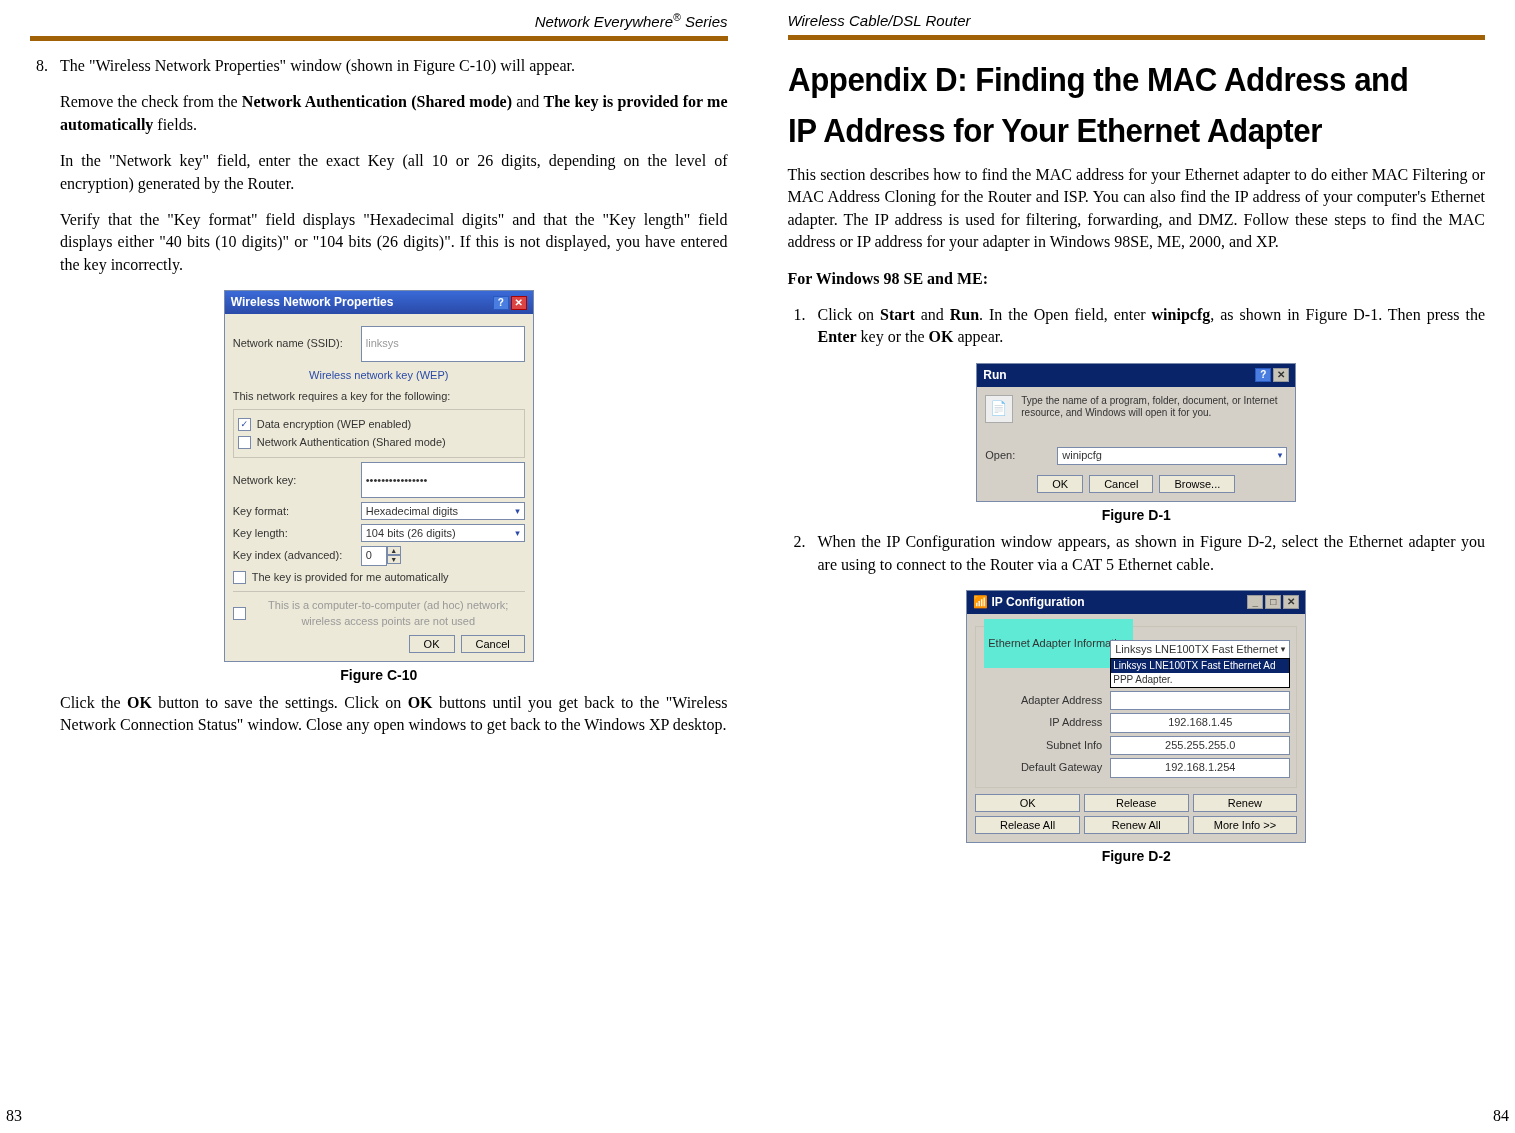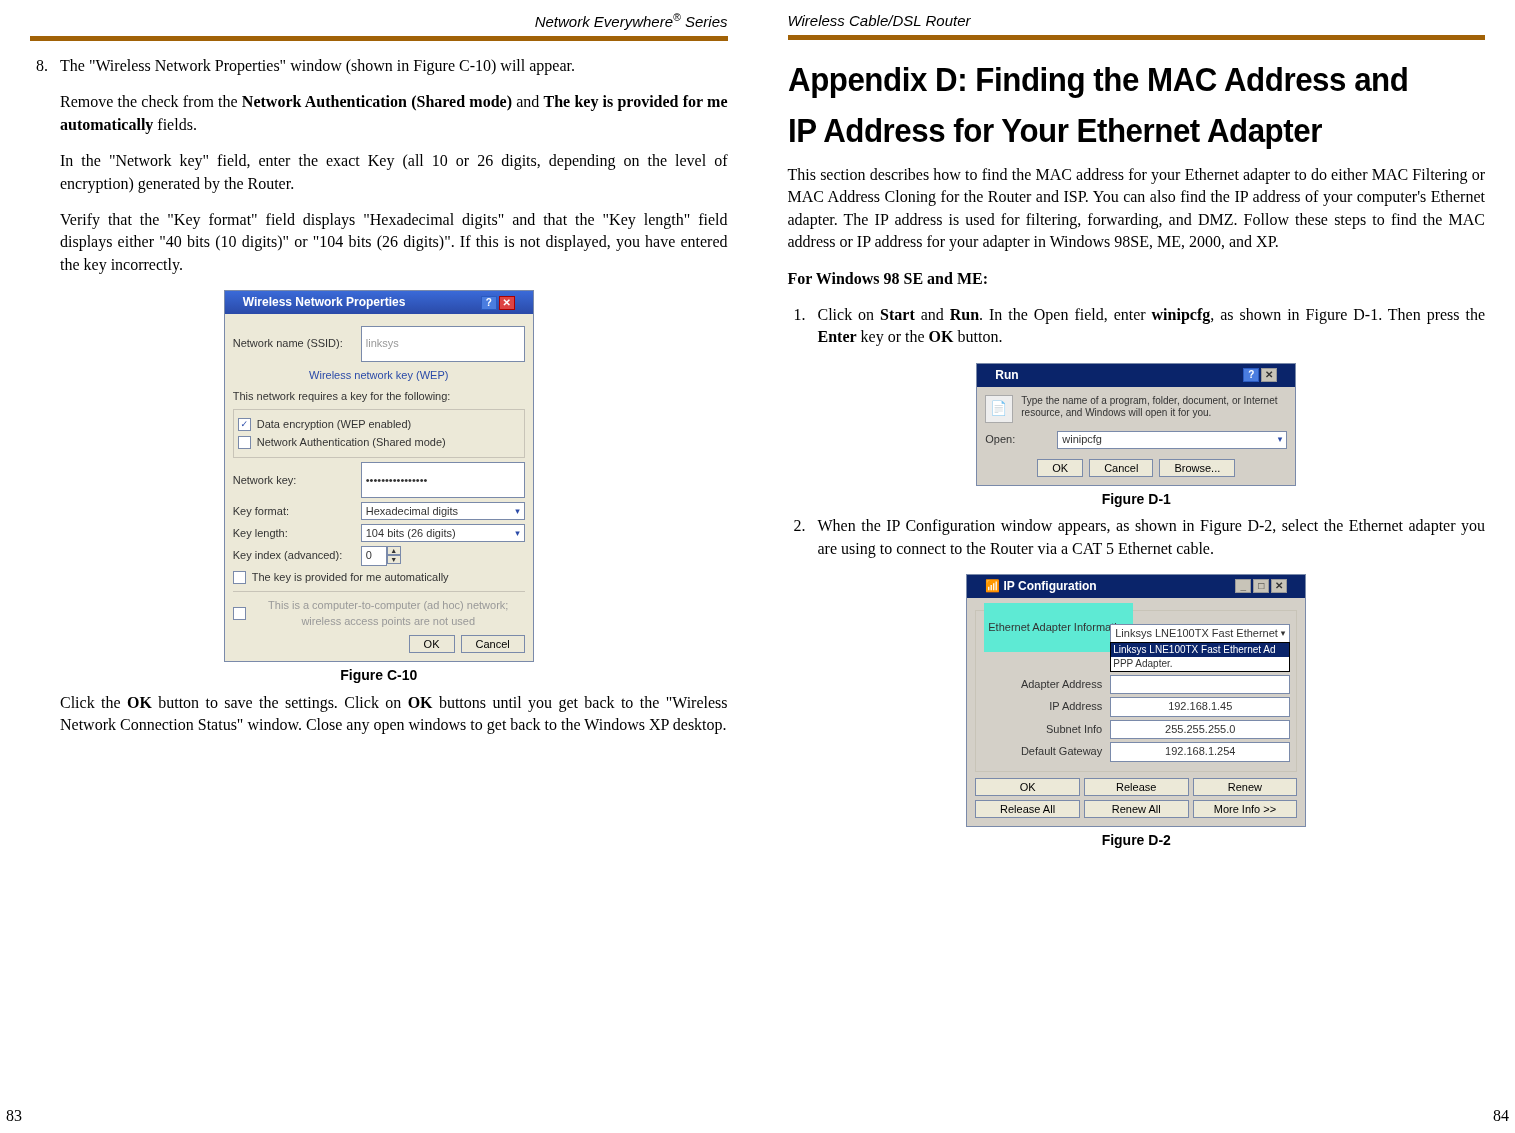--- a/index.html
+++ b/index.html
@@ -75,21 +75,21 @@
       border: 1px solid #7a8aaa;
       background: #ece9d8;
       font-family: "Tahoma", Arial, sans-serif;
       font-size: 11px;
       color: #333;
     }
     .dlg-titlebar {
       background: linear-gradient(#3a6ad8, #2a4aa8);
       color: #fff;
       font-weight: bold;
-      padding: 3px 18px;
+      padding: 3px 6px;
       display: flex;
       justify-content: space-between;
       align-items: center;
       font-size: 12px;
     }
     .dlg-titlebar .wbtns { display: flex; gap: 2px; }
     .wbtn {
       width: 16px; height: 14px;
       background: #d44; color: #fff;
       display: flex; align-items: center; justify-content: center;
@@ -298,39 +298,39 @@
   <div class="content">
     <div class="appendix-title">Appendix D: Finding the MAC Address and IP Address for Your Ethernet Adapter</div>
 
     <div class="para">This section describes how to find the MAC address for your Ethernet adapter to do either MAC Filtering or MAC Address Cloning for the Router and ISP. You can also find the IP address of your computer's Ethernet adapter.  The IP address is used for filtering, forwarding, and DMZ.  Follow these steps to find the MAC address or IP address for your adapter in Windows 98SE, ME, 2000, and XP.</div>
 
     <div class="para bold-run" style="text-align:left;">For Windows 98 SE and ME:</div>
 
     <div class="step-num-row">
       <div class="step-num">1.</div>
       <div class="step-body">
-        <span>Click on </span><span class="bold-run">Start</span><span> and </span><span class="bold-run">Run</span><span>. In the Open field, enter </span><span class="bold-run">winipcfg</span><span>, as shown in Figure D-1. Then press the </span><span class="bold-run">Enter</span><span> key or the </span><span class="bold-run">OK</span><span> button.</span>
+        <span>Click on </span><span class="bold-run">Start</span><span> and </span><span class="bold-run">Run</span><span>. In the Open field, enter </span><span class="bold-run">winipcfg</span><span>, as shown in Figure D-1. Then press the </span><span class="bold-run">Enter</span><span> key or the </span><span class="bold-run">OK</span><span> appear.</span>
       </div>
     </div>
 
     <div class="figure-slot">
       <div class="dlg dlg-d1" style="background:#d4d0c8;">
         <div class="dlg-titlebar">
           <span>Run</span>
           <div class="wbtns">
             <span class="wbtn help">?</span>
             <span class="wbtn min">✕</span>
           </div>
         </div>
         <div class="dlg-body">
           <div style="display:flex; gap:8px; align-items:flex-start;">
             <div class="run-icon">📄</div>
             <div style="flex:1; font-size:10px; line-height:1.2;">Type the name of a program, folder, document, or Internet resource, and Windows will open it for you.</div>
           </div>
-          <div class="dlg-row" style="margin-top:8px;gap:32px;">
+          <div class="dlg-row" style="margin-top:24px;gap:32px;">
             <span style="width:40px;">Open:</span>
             <span class="dlg-select" style="flex:1;">
                 <span>winipcfg</span>
               </span>
           </div>
           <div class="dlg-btnrow-center" style="margin-top:10px;">
             <button class="dlg-btn">OK</button>
             <button class="dlg-btn">Cancel</button>
             <button class="dlg-btn">Browse...</button>
           </div>

